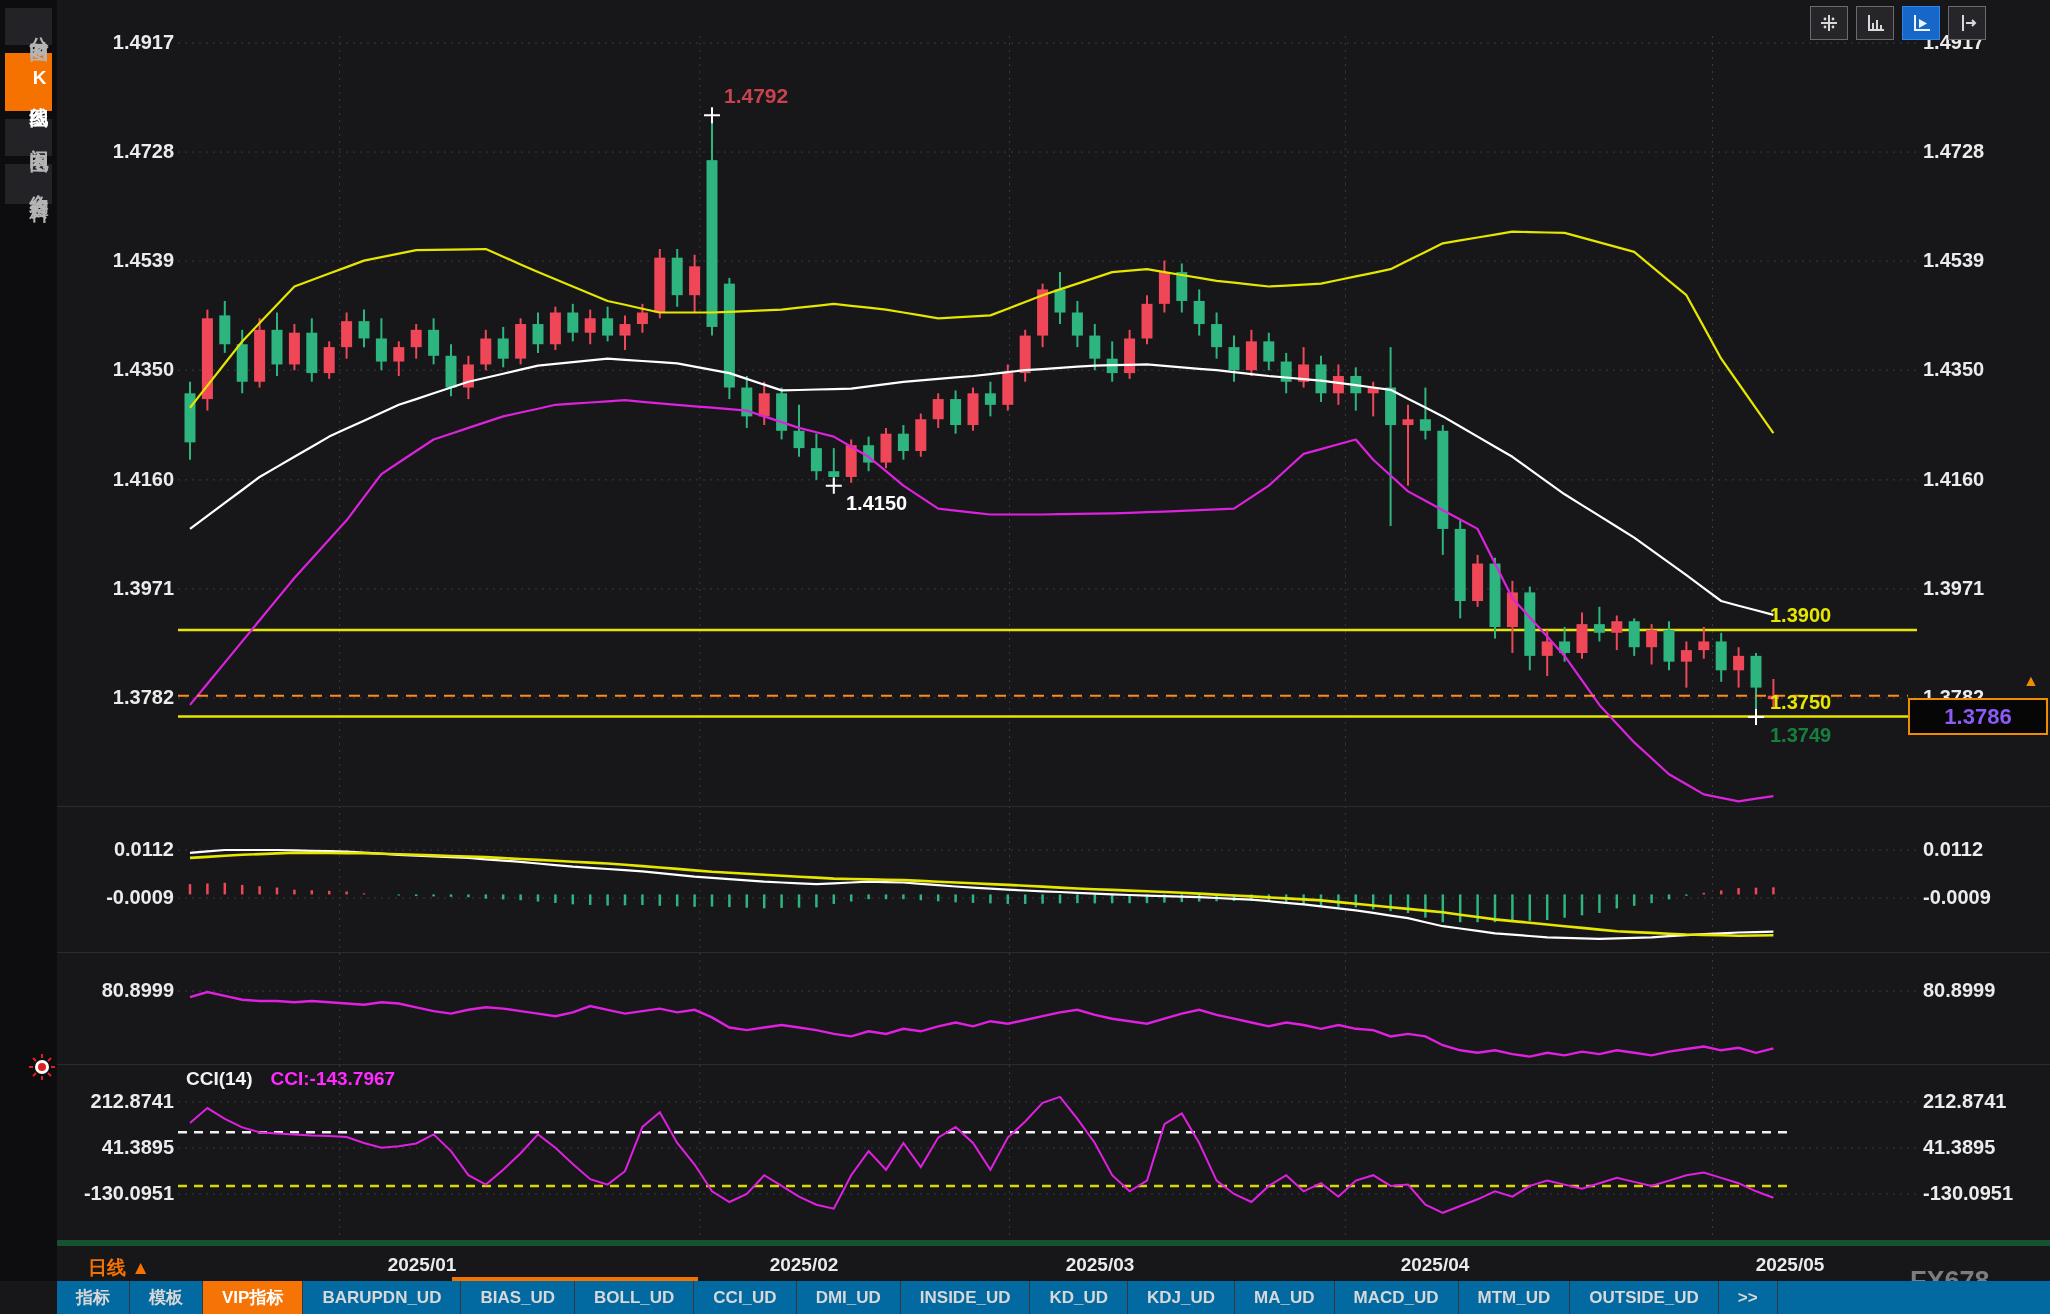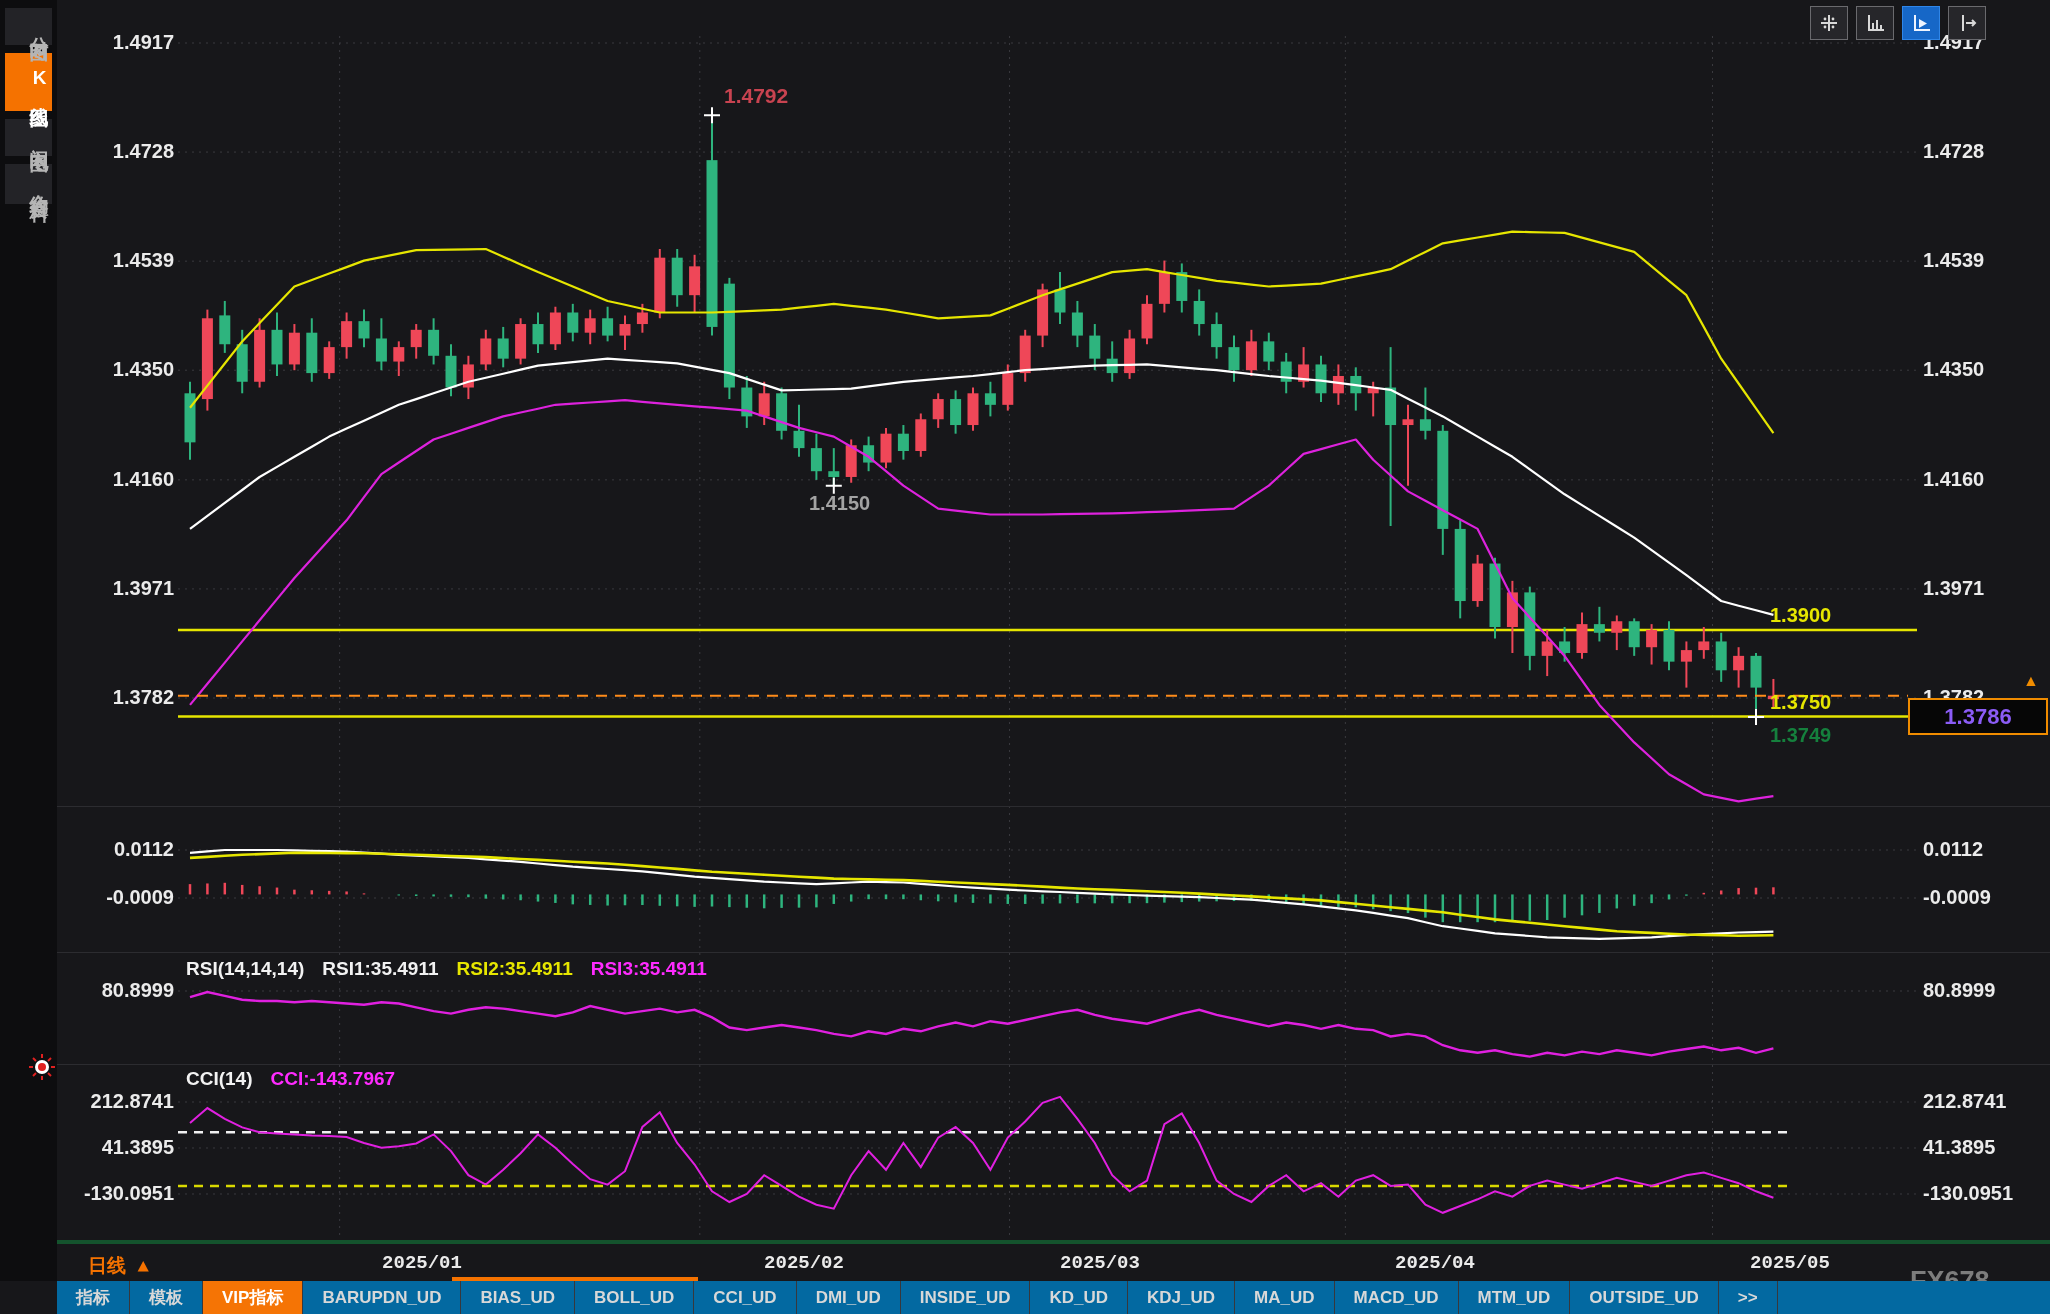--- a/index.html
+++ b/index.html
@@ -35,21 +35,21 @@
   
   .panel-title{position:absolute;left:186px;display:flex;gap:18px;font-size:19px;font-weight:bold;
     z-index:4;white-space:nowrap;}
   
   .lvl{position:absolute;font-size:20px;font-weight:bold;z-index:4;white-space:nowrap;}
   #lab-res,#lab-sup{left:1770px;width:142px;color:#e6e600;}
   #last-box{position:absolute;left:1908px;top:698px;width:136px;height:33px;border:2px solid #f08c00;
     background:#060606;color:#8b5cf6;font-size:22px;font-weight:bold;text-align:center;line-height:33px;z-index:7;}
   #last-arrow{position:absolute;left:2023px;top:672px;color:#f08c00;font-size:16px;z-index:8;}
   
-  #xaxis-row{position:absolute;left:57px;top:1240px;width:1993px;height:41px;border-top:4px solid #14532d;z-index:4;font-family:Liberation Mono, monospace;}
+  #xaxis-row{position:absolute;left:57px;top:1240px;width:1993px;height:41px;border-top:6px solid #14532d;z-index:4;}
   .x-lab{position:absolute;top:8px;transform:translateX(-50%);color:#eaeaea;font-size:19px;font-weight:bold;margin-left:25px;}
   #tf-pill{position:absolute;left:31px;top:9px;color:#f57200;font-size:19px;font-weight:bold;}
   #hscroll{position:absolute;left:452px;top:1277px;width:246px;height:4px;background:#f57200;z-index:6;}
   #watermark{position:absolute;left:1910px;top:1266px;color:#7d7d7d;font-size:27px;font-weight:bold;z-index:3;}
   
   #tabbar{position:absolute;left:57px;top:1281px;width:1993px;height:33px;background:#0369a1;
     display:flex;align-items:stretch;z-index:6;}
   .b-tab{display:flex;align-items:center;padding:0 19px;color:#d8d8d8;font-size:17px;font-weight:bold;
     border-right:1px solid #38383c;cursor:pointer;white-space:nowrap;}
   .b-tab.active{background:#f57405;color:#ffffff;}
@@ -438,37 +438,31 @@
       <div class="axis-lab l" style="top: 979px;">80.8999</div>
       <div class="axis-lab r" style="top: 979px;">80.8999</div>
       <div class="axis-lab l" style="top: 1090px;">212.8741</div>
       <div class="axis-lab r" style="top: 1090px;">212.8741</div>
       <div class="axis-lab l" style="top: 1136px;">41.3895</div>
       <div class="axis-lab r" style="top: 1136px;">41.3895</div>
       <div class="axis-lab l" style="top: 1182px;">-130.0951</div>
       <div class="axis-lab r" style="top: 1182px;">-130.0951</div>
     </div>
 
-  <div class="panel-title" style="top:958px">
-    <span class="h-white">RSI(14,14,14)</span>
-    <span class="h-white">RSI1:35.4911</span>
-    <span class="h-yellow">RSI2:35.4911</span>
-    <span class="h-magenta">RSI3:35.4911</span>
-  </div>
   <div class="panel-title" style="top:1068px">
     <span class="h-white">CCI(14)</span>
     <span class="h-magenta">CCI:-143.7967</span>
   </div>
 
   <div class="lvl" id="lab-res" style="top:604px">1.3900</div>
   <div class="lvl" id="lab-sup" style="top:691px">1.3750</div>
   <div id="last-box">1.3786</div>
   <div id="last-arrow">▲</div>
   <div class="lvl" id="lab-high" style="left:724px;top:84px;color:#c84350;font-size:21px">1.4792</div>
-  <div class="lvl" id="lab-low" style="left:809px;top:492px;color:#a3a3a3">1.4150</div>
+  <div class="lvl" id="lab-low" style="left:846px;top:492px;color:#ffffff">1.4150</div>
   <div class="lvl" id="lab-sesslow" style="left:1770px;top:724px;color:#15803d">1.3749</div>
 
   <div class="sep" style="top:806px"></div>
   <div class="sep" style="top:952px"></div>
   <div class="sep" style="top:1064px"></div>
 
   <svg id="alert-icon" width="28" height="28" viewBox="0 0 28 28">
     <circle cx="14" cy="14" r="7" fill="#ffffff"></circle>
     <circle cx="14" cy="14" r="4" fill="#e02020"></circle>
     <g stroke="#e02020" stroke-width="2">

